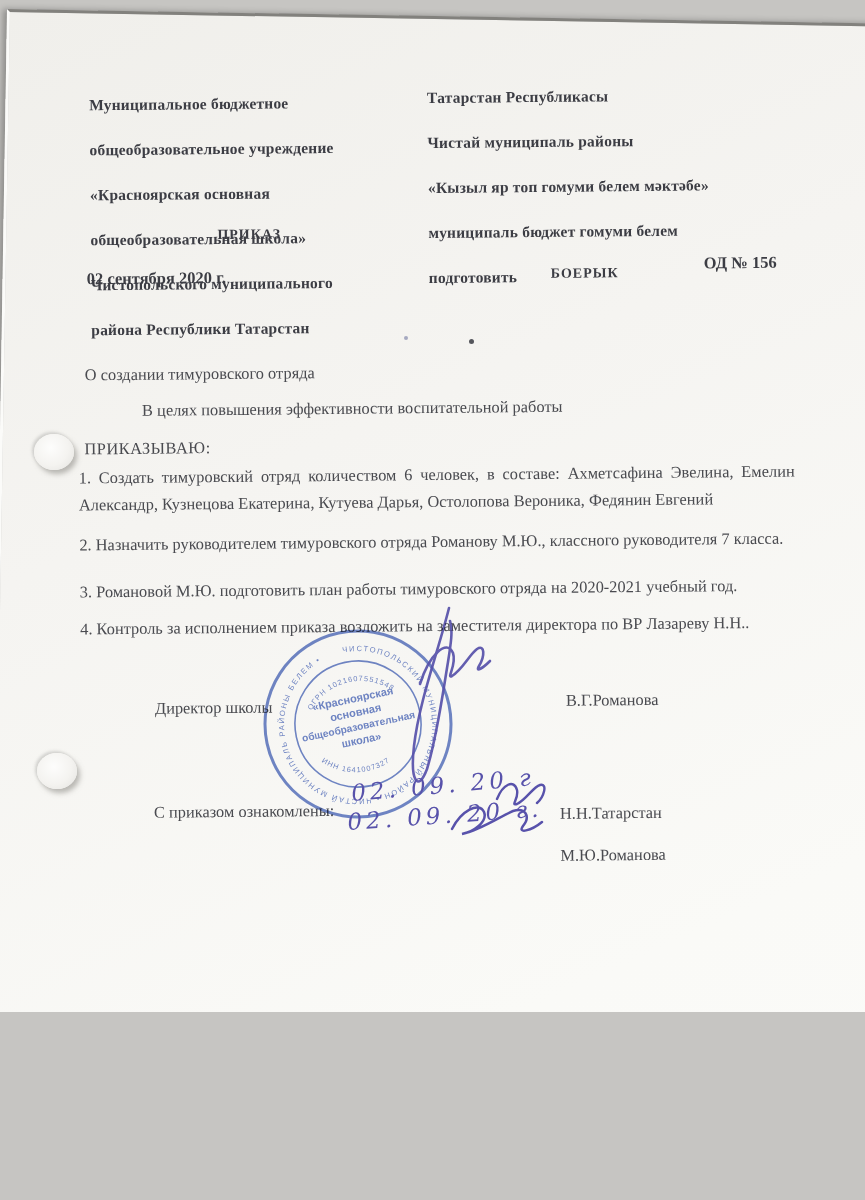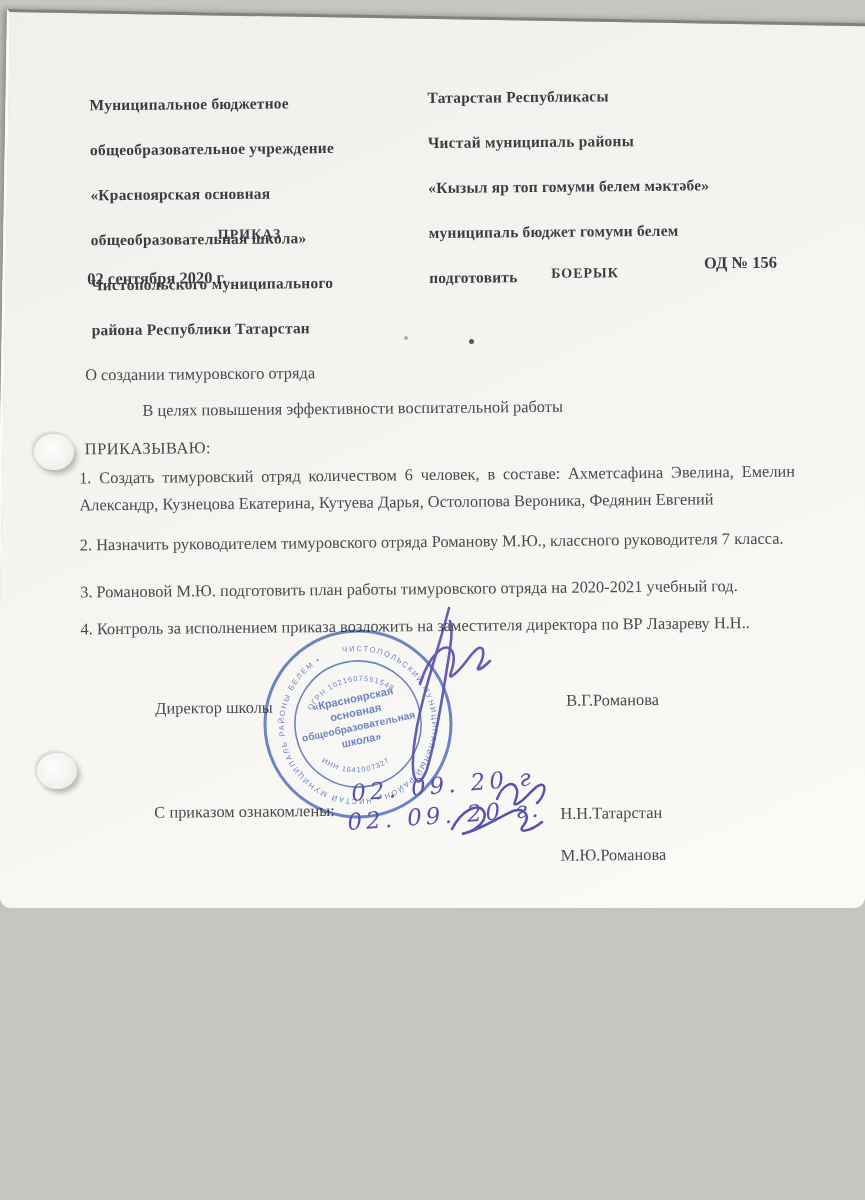--- a/index.html
+++ b/index.html
@@ -1,21 +1,21 @@
 <!DOCTYPE html>
 <html><head>
 <meta charset="utf-8">
 <style>
   html,body{margin:0;padding:0;}
   body{
     width:865px;height:1200px;overflow:hidden;
     background:#c6c5c2;
     font-family:"Liberation Serif", serif;
   }
-  .page{position:relative;width:865px;height:908px;overflow:hidden;border-radius:11px;}
+  .page{position:relative;width:865px;height:1012px;overflow:hidden;}
   .paper{
     position:absolute;left:7px;top:9px;width:880px;height:1240px;
     transform:rotate(0.95deg);transform-origin:top left;
     background:linear-gradient(155deg,#f0efeb 0%,#f5f4f1 35%,#fafaf7 75%,#fbfbf9 100%);
     border-top:3px solid #82817d;
     border-left:3px solid #fbfbf9;
     box-shadow:-4px 0 6px rgba(0,0,0,0.28);
   }
   .content{
     position:absolute;inset:0;

